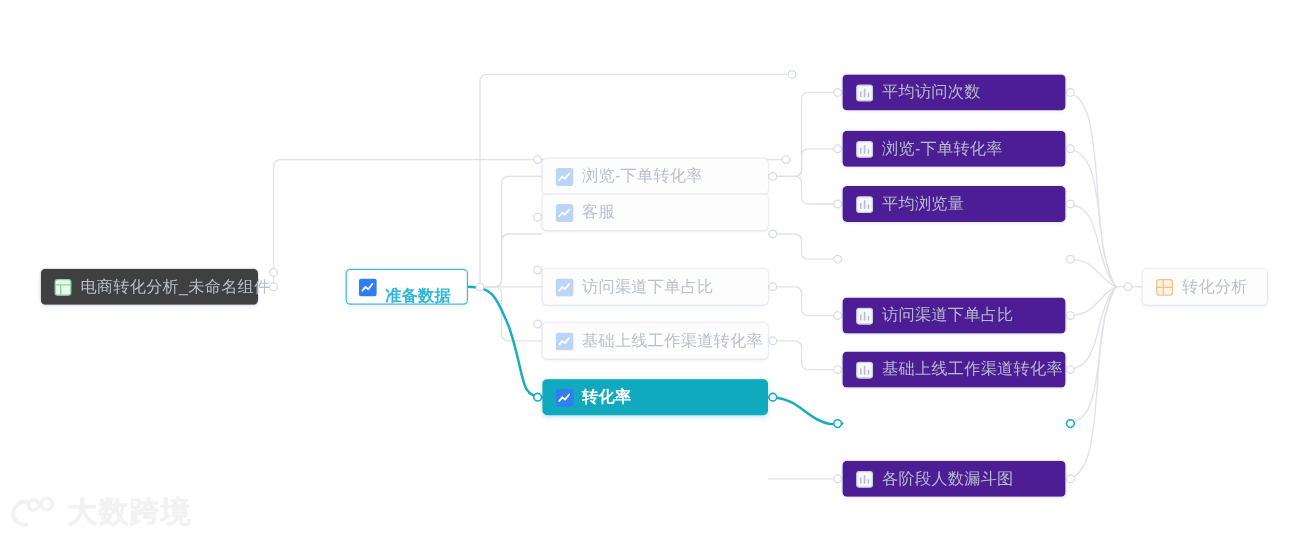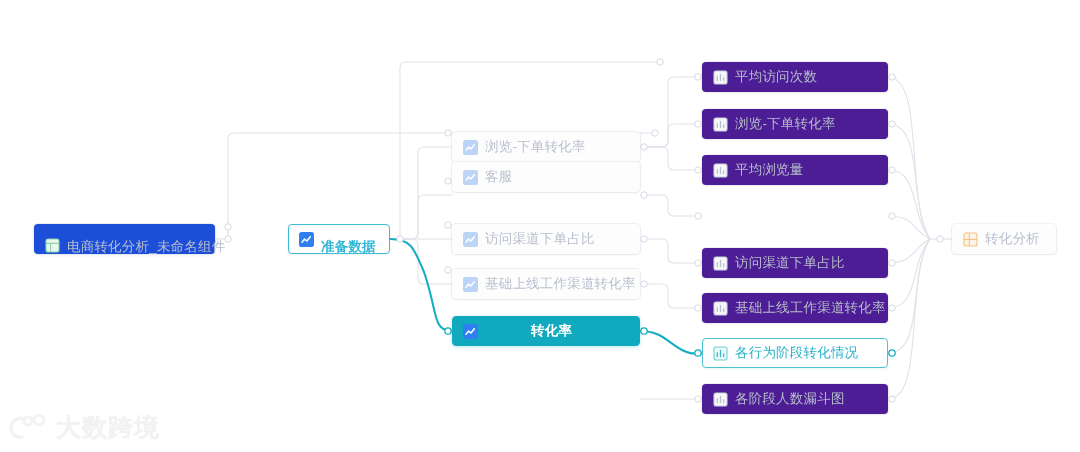--- a/index.html
+++ b/index.html
@@ -66,40 +66,38 @@
 
   
   .node.dim3 {
     background: #4c1d95;
     box-shadow: 0 1px 3px rgba(140,150,170,0.09), 0 0 0 1px rgba(228,231,239,0.5);
   }
   .node.dim3 .label { color: #b7bdca; }
 
   
   .node.root {
-    background: #1d4ed8;
+    background: #404040;
     box-shadow: 0 1px 4px rgba(140,150,170,0.13), 0 0 0 1px rgba(228,232,240,0.6);
-    align-items: flex-end;
   }
   .node.root .label { color: #b9bfcd; }
 
   
   .node.outline-blue {
     background: #ffffff;
     border: 1px solid #3bbcd4;
     box-shadow: 0 1px 3px rgba(120,160,190,0.12);
   }
   .node.outline-blue .label { color: #34b7d6; font-weight: bold; margin-top: 16px; }
 
   
   .node.filled-teal {
     background: #10a9bd;
     border: 1px solid #10a9bd;
     box-shadow: 0 1px 4px rgba(16,169,189,0.28);
-    gap: 46px;
   }
   .node.filled-teal .label { color: #ffffff; font-weight: bold; }
 
   
   .node.outline-teal {
     background: #ffffff;
     border: 1px solid #4cc2d2;
     box-shadow: 0 1px 3px rgba(90,180,200,0.13);
   }
   .node.outline-teal .label { color: #2bb3c8; }
@@ -329,29 +327,20 @@
   <div class="node dim3" style="left:702px; top:293px; width:186px;">
     <span class="ico">
       <svg viewBox="0 0 15 15">
           <rect x="1" y="1" width="13" height="13" rx="2" fill="#f6f7fa" stroke="#ccd1dc" stroke-width="1.1"></rect>
           <path d="M4.3 10.6V6.6M7.5 10.6V4.4M10.7 10.6V7.8" stroke="#b8bfcc" stroke-width="1.3" stroke-linecap="round"></path>
         </svg>
     </span>
     <span class="label">基础上线工作渠道转化率</span>
   </div>
 
-  <div class="node outline-teal" style="left:702px; top:338px; width:186px;">
-    <span class="ico">
-      <svg viewBox="0 0 15 15">
-          <rect x="1" y="1" width="13" height="13" rx="2" fill="#eafafc" stroke="#6ecbd9" stroke-width="1.1"></rect>
-          <path d="M4.3 10.6V6.6M7.5 10.6V4.4M10.7 10.6V7.8" stroke="#3bb8cb" stroke-width="1.3" stroke-linecap="round"></path>
-        </svg>
-    </span>
-    <span class="label">各行为阶段转化情况</span>
-  </div>
 
   <div class="node dim3" style="left:702px; top:384px; width:186px;">
     <span class="ico">
       <svg viewBox="0 0 15 15">
           <rect x="1" y="1" width="13" height="13" rx="2" fill="#f6f7fa" stroke="#ccd1dc" stroke-width="1.1"></rect>
           <path d="M4.3 10.6V6.6M7.5 10.6V4.4M10.7 10.6V7.8" stroke="#b8bfcc" stroke-width="1.3" stroke-linecap="round"></path>
         </svg>
     </span>
     <span class="label">各阶段人数漏斗图</span>
   </div>

